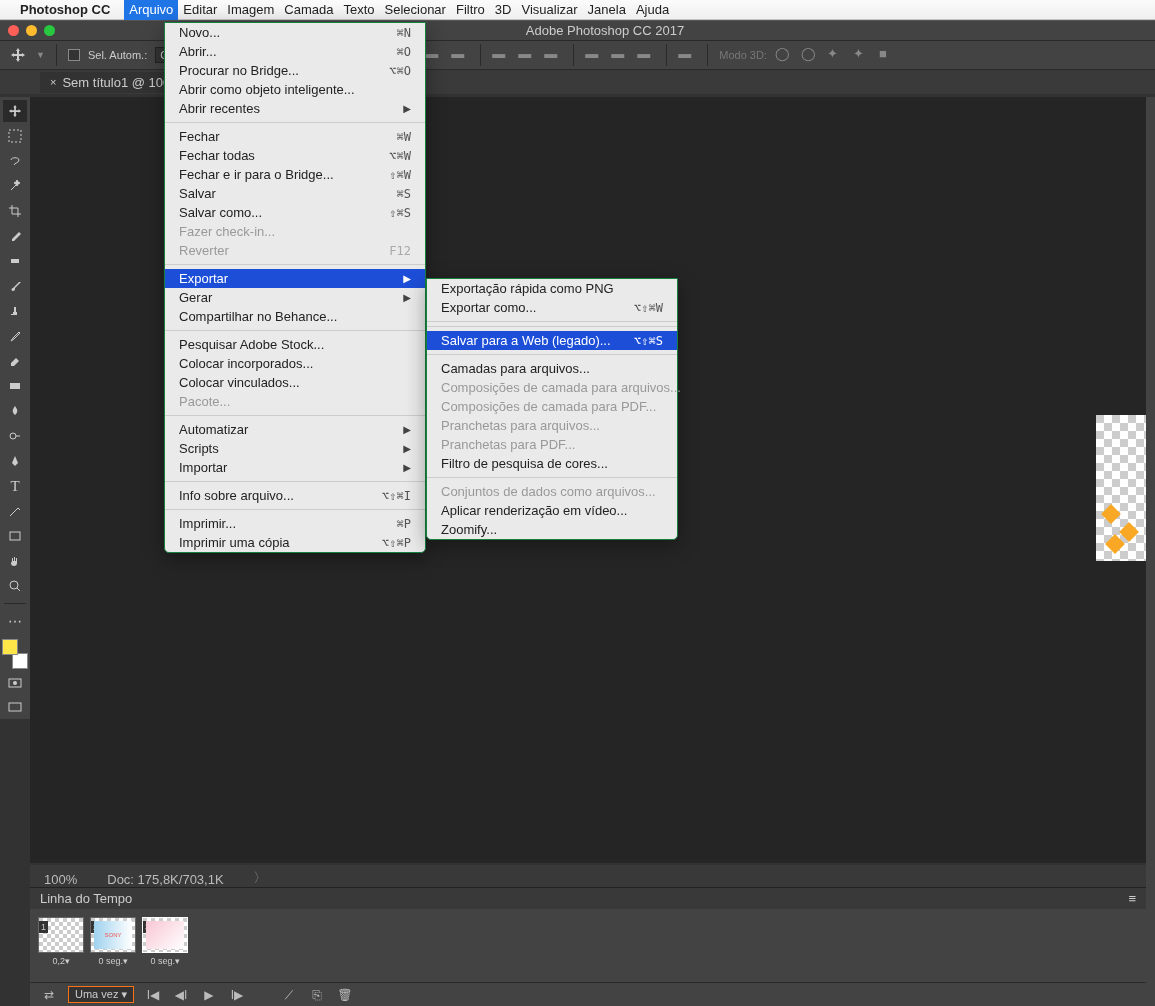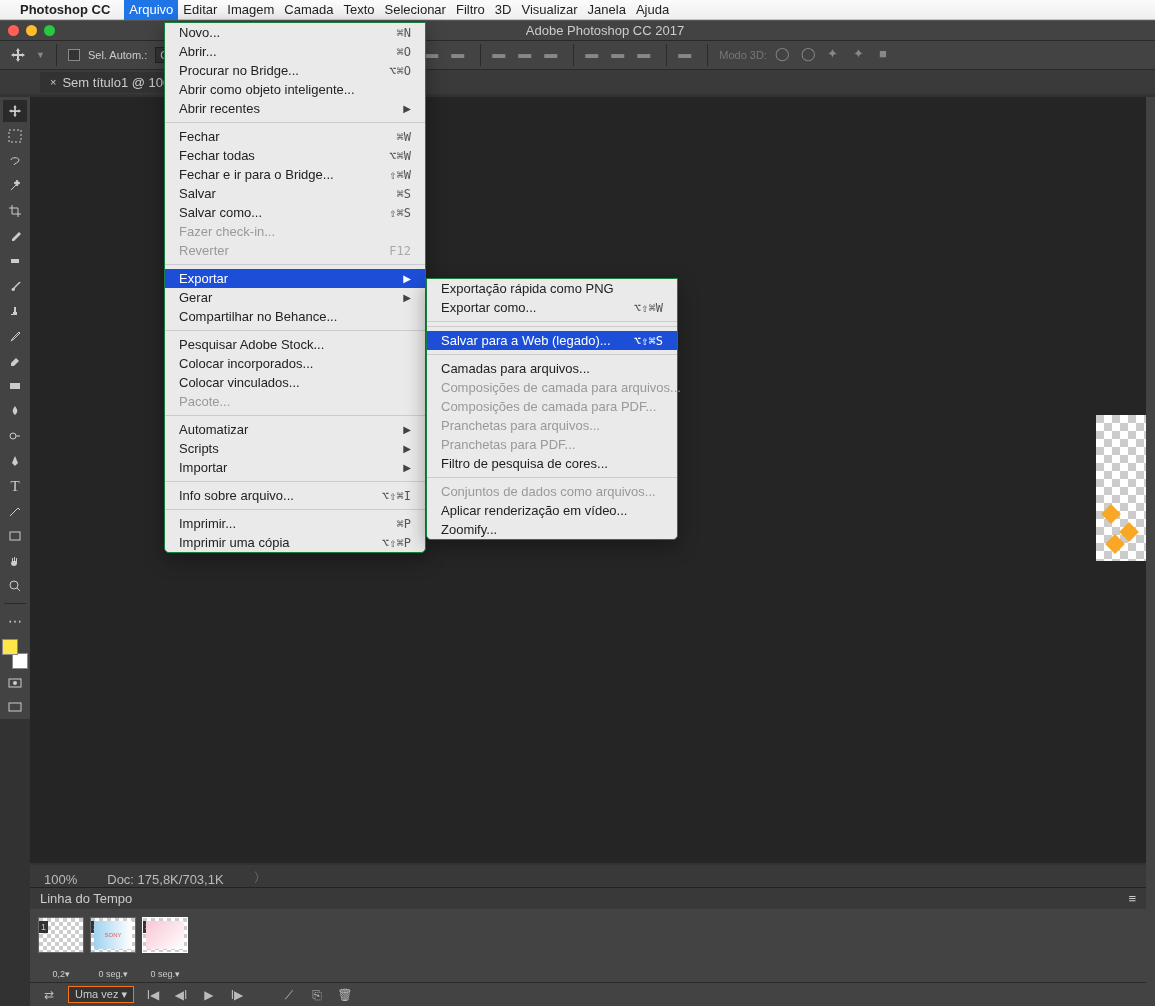--- a/index.html
+++ b/index.html
@@ -49,21 +49,21 @@
 .menu2{left:426px;top:278px;width:252px}
 .statusbar{position:absolute;left:30px;right:9px;bottom:119px;height:22px;background:#393939;display:flex;align-items:flex-end;padding:0 14px;gap:30px;font-size:11px;color:#bbb}
 .timeline-hdr{position:absolute;left:30px;right:9px;bottom:97px;height:22px;background:#393939;border-top:1px solid #222;display:flex;align-items:center;padding:0 10px;justify-content:space-between;font-size:11px;color:#ccc}
 .timeline-body{position:absolute;left:30px;right:9px;bottom:24px;height:73px;background:#434343;display:flex;align-items:flex-start;padding:8px;gap:6px}
 .frame{width:46px}
 .frame .thumb{width:46px;height:36px;border:1px solid #666;background-image:repeating-conic-gradient(#fff 0 25%,#ccc 0 50%);background-size:8px 8px;position:relative}
 .frame .thumb.sel{border:1px solid #fff}
 .frame .thumb .fill2{position:absolute;inset:3px;background:linear-gradient(90deg,#9fd2ef,#fff);display:flex;align-items:center;justify-content:center;font-size:6px;color:#e55}
 .frame .thumb .fill3{position:absolute;inset:3px;background:linear-gradient(135deg,#f8c6d5,#fff);}
 .frame .num{font-size:9px;color:#ccc;padding:1px 2px;background:#333;display:inline-block}
-.frame .dur{font-size:9px;color:#ccc;text-align:center;margin-top:16px}
+.frame .dur{font-size:9px;color:#ccc;text-align:center;margin-top:3px}
 .tl-controls{position:absolute;left:30px;right:9px;bottom:0;height:24px;background:#434343;border-top:1px solid #2a2a2a;display:flex;align-items:center;padding:0 10px;gap:10px}
 .tl-controls .drop{background:#333;padding:1px 6px;font-size:11px;color:#ccc;border:1px solid #f97316}
 .tl-controls .btn{color:#bbb;font-size:12px;width:18px;text-align:center}
 svg{display:block}
 </style>
 </head>
 <body>
 
 <div class="menubar">
   <span class="apple"></span>

